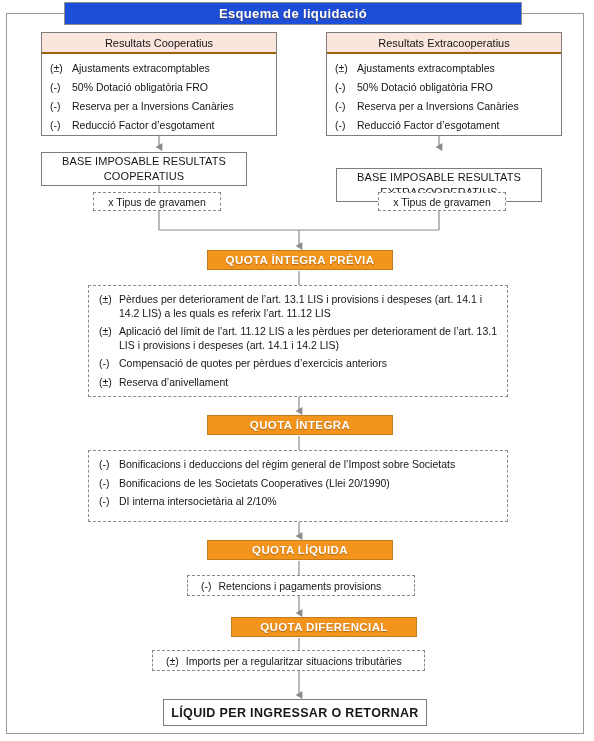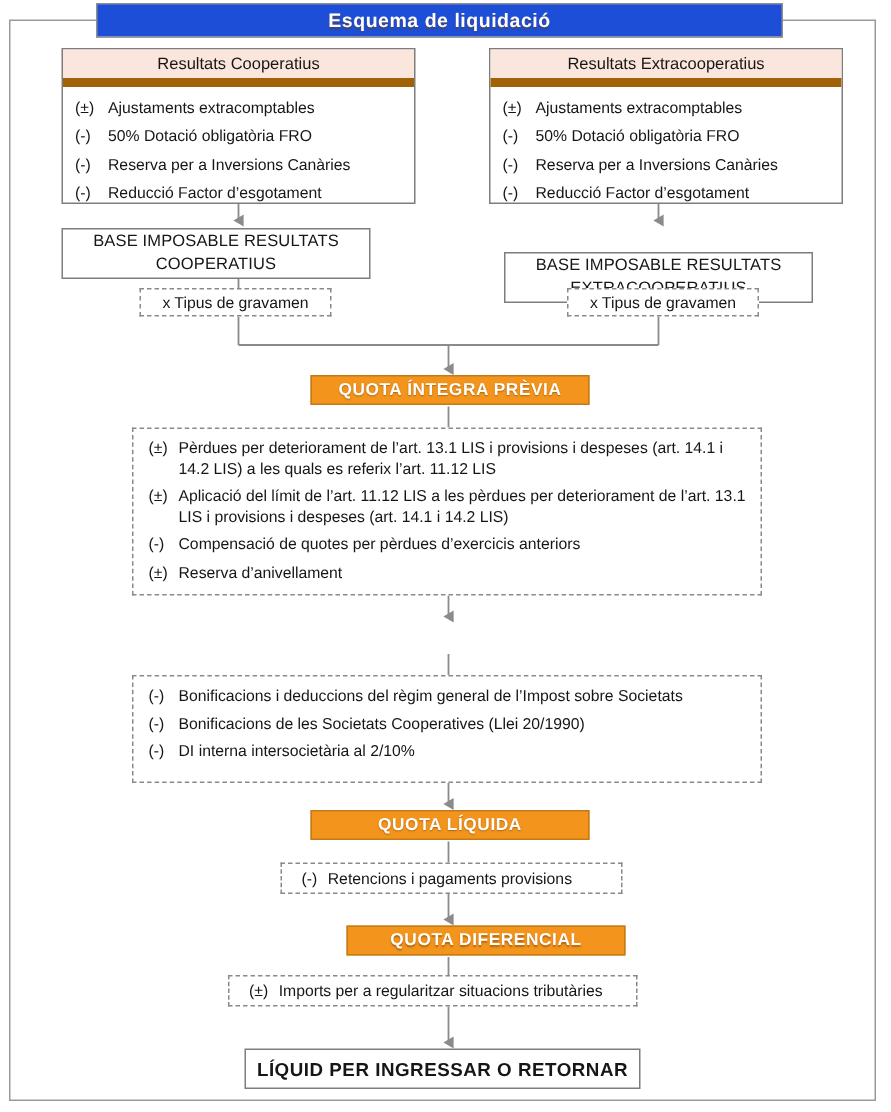--- a/index.html
+++ b/index.html
@@ -44,21 +44,21 @@
   .panel{
     border:1px solid #7d7d7d;
     background:#ffffff;
     top:32px;height:104px;
   }
   .panel.left{left:41px;width:236px;}
   .panel.right{left:326px;width:236px;}
   .panel-head{
     height:19px;
     background:#FAE6DC;
-    border-bottom:6px solid #a16207;
+    border-bottom:2px solid #a16207;
     display:flex;align-items:center;justify-content:center;
     font-size:11px;color:#161616;
   }
   .panel-body{
     padding:5px 8px 4px 8px;
   }
   .panel-body .row{
     display:flex;
     font-size:10.5px;
     color:#161616;
@@ -266,20 +266,21 @@
     <div class="item">
       <span class="sign">(-)</span>
       <span class="txt">Compensació de quotes per pèrdues d’exercicis anteriors</span>
     </div>
     <div class="item">
       <span class="sign">(±)</span>
       <span class="txt">Reserva d’anivellament</span>
     </div>
   </div>
 
+  <div class="node orange" id="quota-integra">QUOTA ÍNTEGRA</div>
 
   <div class="node list-block" id="block-bonificacions">
     <div class="item">
       <span class="sign">(-)</span>
       <span class="txt">Bonificacions i deduccions del règim general de l’Impost sobre Societats</span>
     </div>
     <div class="item">
       <span class="sign">(-)</span>
       <span class="txt">Bonificacions de les Societats Cooperatives (Llei 20/1990)</span>
     </div>

